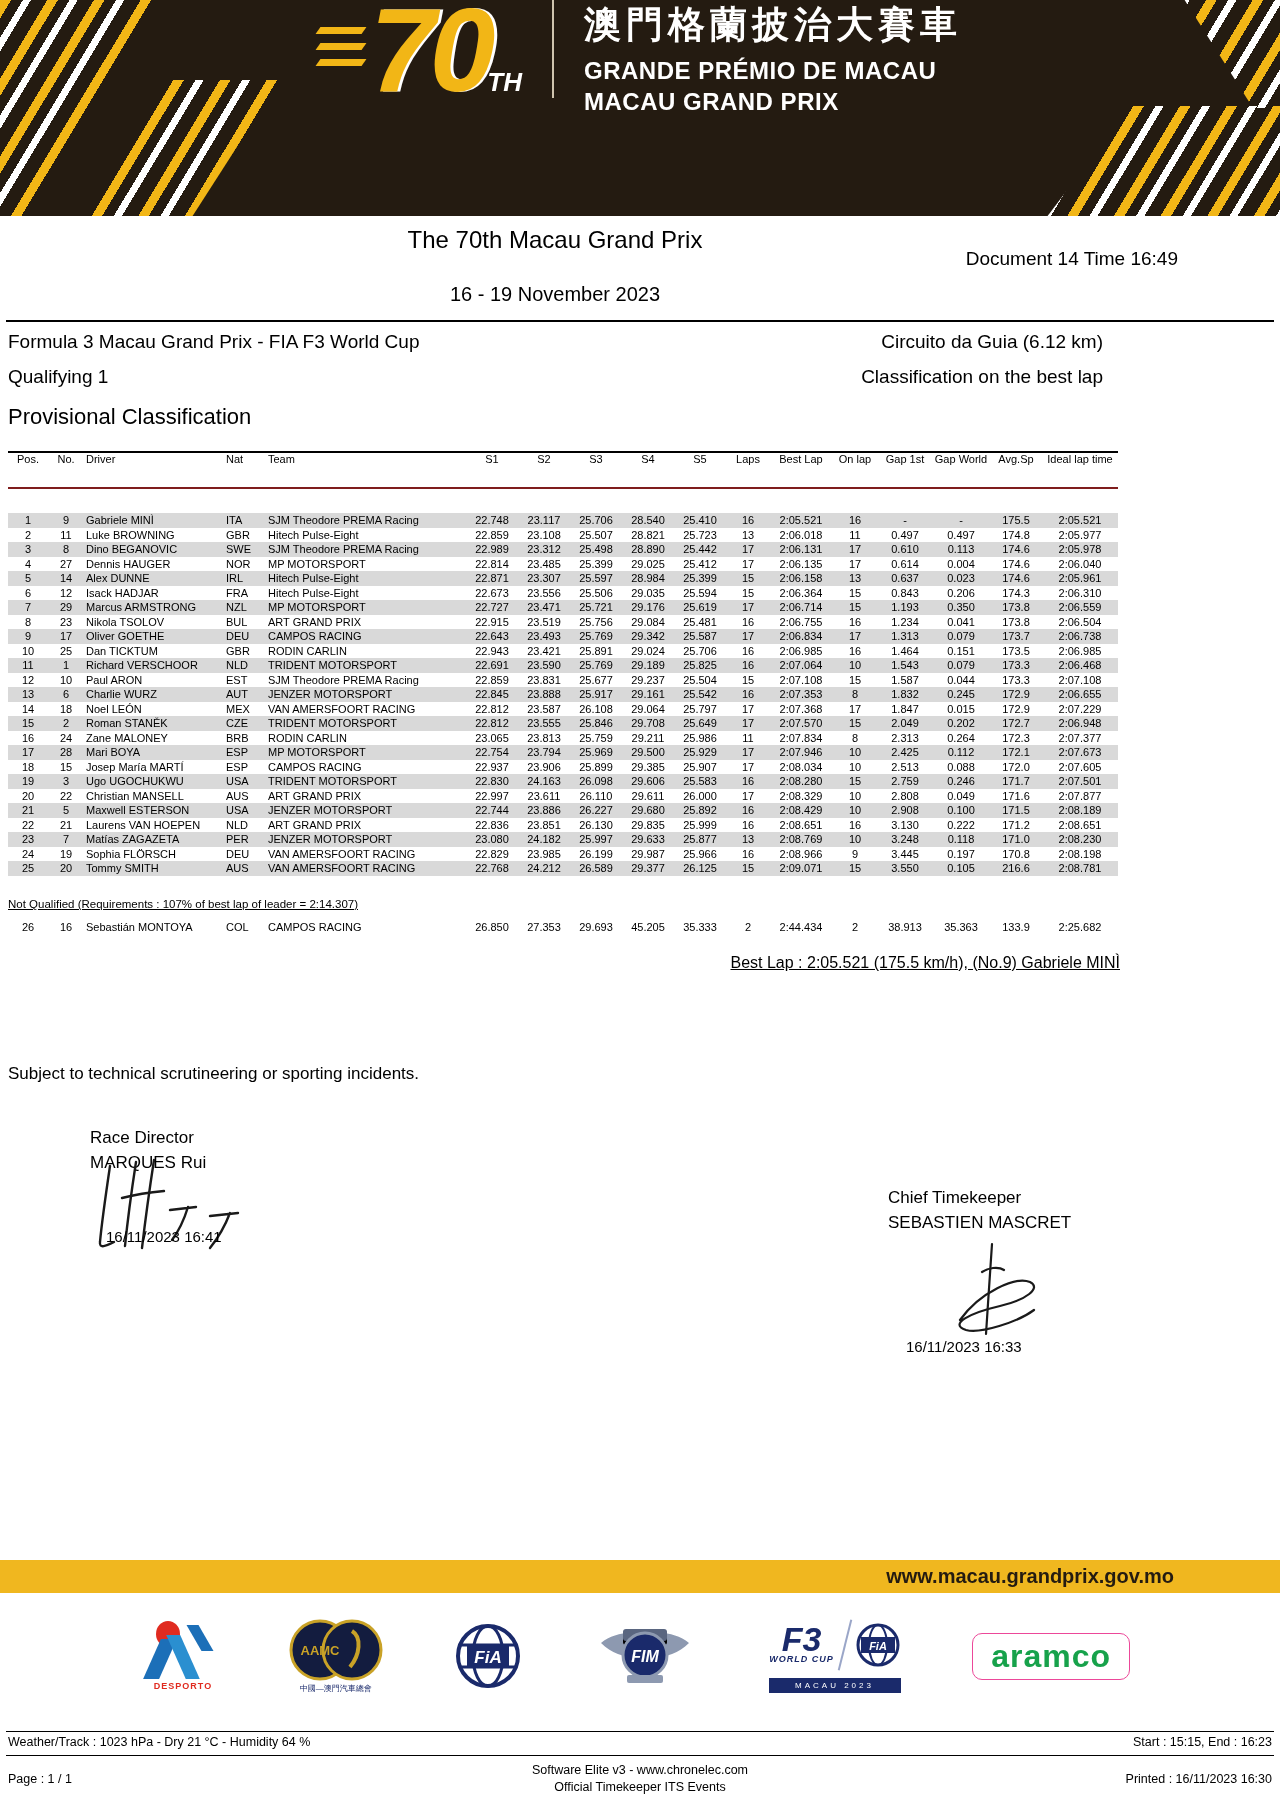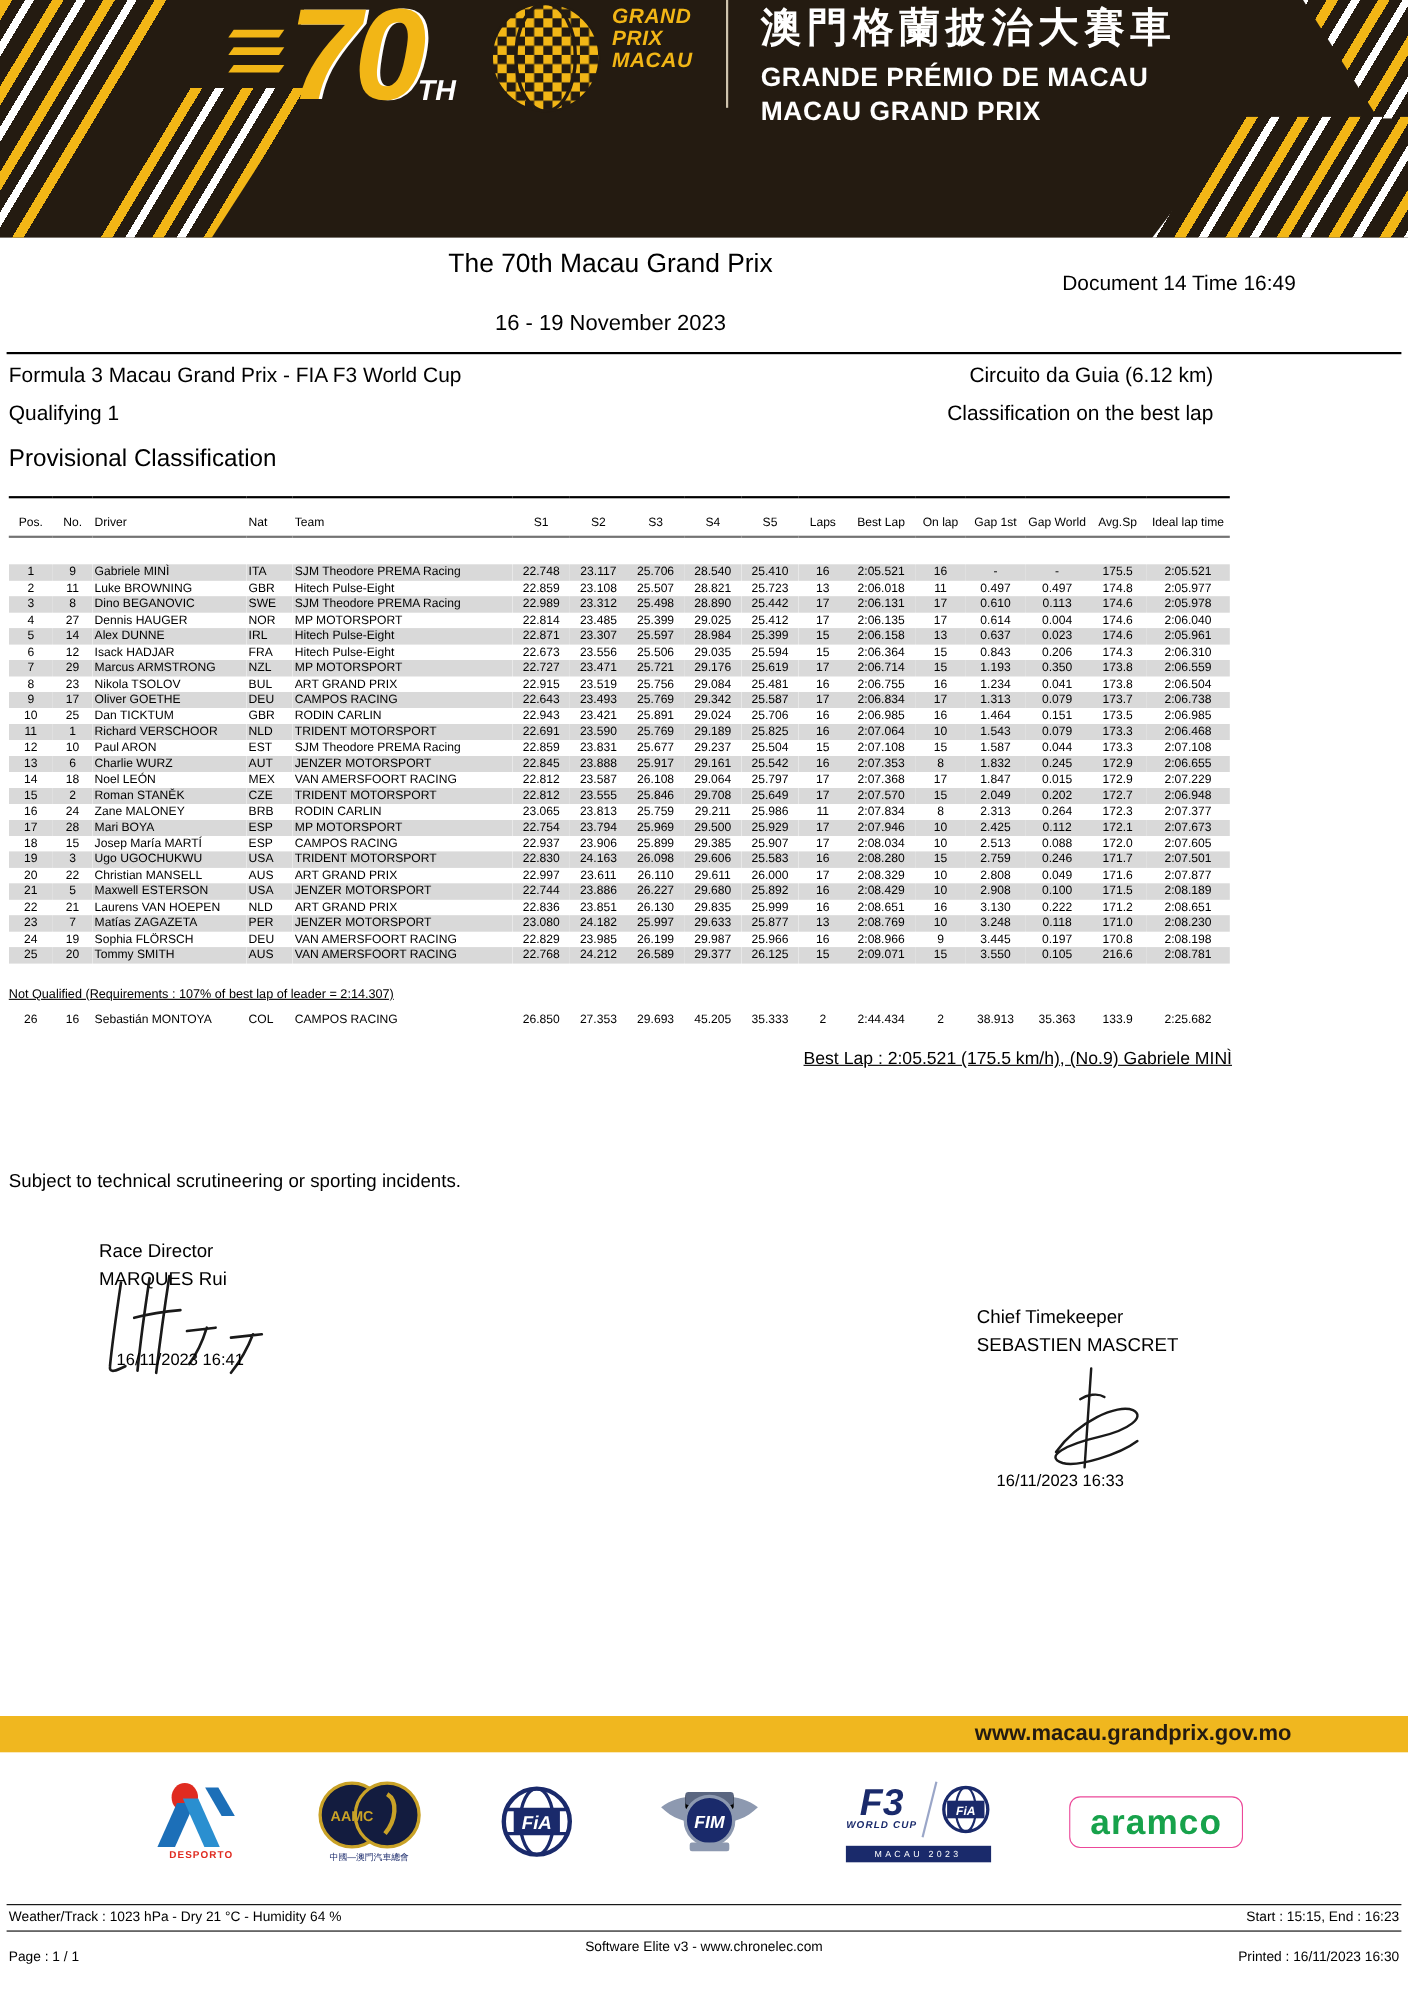--- a/index.html
+++ b/index.html
@@ -40,22 +40,22 @@
 
   .ev-l1 { position:absolute; top:331px; left:8px;  font-size:19px; }
   .ev-r1 { position:absolute; top:331px; right:177px; font-size:19px; }
   .ev-l2 { position:absolute; top:366px; left:8px;  font-size:19px; }
   .ev-r2 { position:absolute; top:366px; right:177px; font-size:19px; }
   .prov  { position:absolute; top:404px; left:8px;  font-size:22px; }
 
   
   .tbl-wrap { position:absolute; top:451px; left:8px; }
   table.results { border-collapse:collapse; table-layout:fixed; width:1110px; font-size:11px; }
-  table.results thead th { font-weight:normal; border-top:2px solid #000; border-bottom:2px solid #737373;
-    height:36px; vertical-align:bottom; padding:0 2px 6px 2px; white-space:nowrap; }
+  table.results thead th { font-weight:normal; border-top:2px solid #000; border-bottom:2px solid #7f1d1d;
+    height:36px; vertical-align:bottom; padding:0 2px 22px 2px; white-space:nowrap; }
   table.results td { height:14.5px; padding:0 2px; white-space:nowrap; overflow:hidden; line-height:14.5px; }
   tr.gray { background:#d9d9d9; }
   .a-l { text-align:left; } .a-c { text-align:center; }
   th.a-l { text-align:left; } th.a-c { text-align:center; }
   tbody#spacer td { height:25px; background:#fff; }
 
   .nq-label { position:absolute; top:898px; left:8px; font-size:11.5px; text-decoration:underline; }
   .nq-wrap  { position:absolute; top:920px; left:8px; }
   .bestlap  { position:absolute; top:954px; left:10px; width:1110px; text-align:right; font-size:16px; }
   .bestlap span { text-decoration:underline; }
@@ -116,38 +116,20 @@
     <div class="stripes br"></div>
     <div class="banner-inner">
       <div class="logo70">
         <span class="speedlines">
             <i></i>
             <i></i>
             <i></i>
           </span>
         <span class="logo70-num">70</span>
         <span class="logo70-th">TH</span>
-      </div>
-      <div class="globe-block">
-        <svg width="104" height="104" viewBox="0 0 100 100">
-          <defs>
-            <pattern id="chk" width="16" height="16" patternUnits="userSpaceOnUse">
-              <rect width="8" height="8" fill="#F2B616"></rect>
-              <rect x="8" y="8" width="8" height="8" fill="#F2B616"></rect>
-            </pattern>
-          </defs>
-          <circle cx="50" cy="50" r="47" fill="url(#chk)"></circle>
-          <ellipse cx="50" cy="50" rx="26" ry="47" fill="none" stroke="#241B11" stroke-width="3"></ellipse>
-          <circle cx="50" cy="50" r="47" fill="none" stroke="#241B11" stroke-width="2"></circle>
-        </svg>
-        <div class="gp-lines">
-          <div>GRAND</div>
-          <div>PRIX</div>
-          <div>MACAU</div>
-        </div>
       </div>
       <div class="banner-divider"></div>
       <div class="banner-titles">
         <div class="t-cn">澳門格蘭披治大賽車</div>
         <div class="t-pt">GRANDE PRÉMIO DE MACAU</div>
         <div class="t-en">MACAU GRAND PRIX</div>
       </div>
     </div>
   </div>
 
@@ -832,16 +814,17 @@
     <div class="aramco-box">aramco</div>
   </div>
 
   <div class="f-rule-a"></div>
   <div class="f-weather">Weather/Track : 1023 hPa - Dry 21 °C - Humidity 64 %</div>
   <div class="f-startend">Start : 15:15, End : 16:23</div>
   <div class="f-rule-b"></div>
   <div class="f-page">Page : 1 / 1</div>
   <div class="f-soft">
     <div>Software Elite v3 - www.chronelec.com</div>
+    <div>Official Timekeeper ITS Events</div>
   </div>
   <div class="f-printed">Printed : 16/11/2023 16:30</div>
 
 </div>
 
 </body></html>

